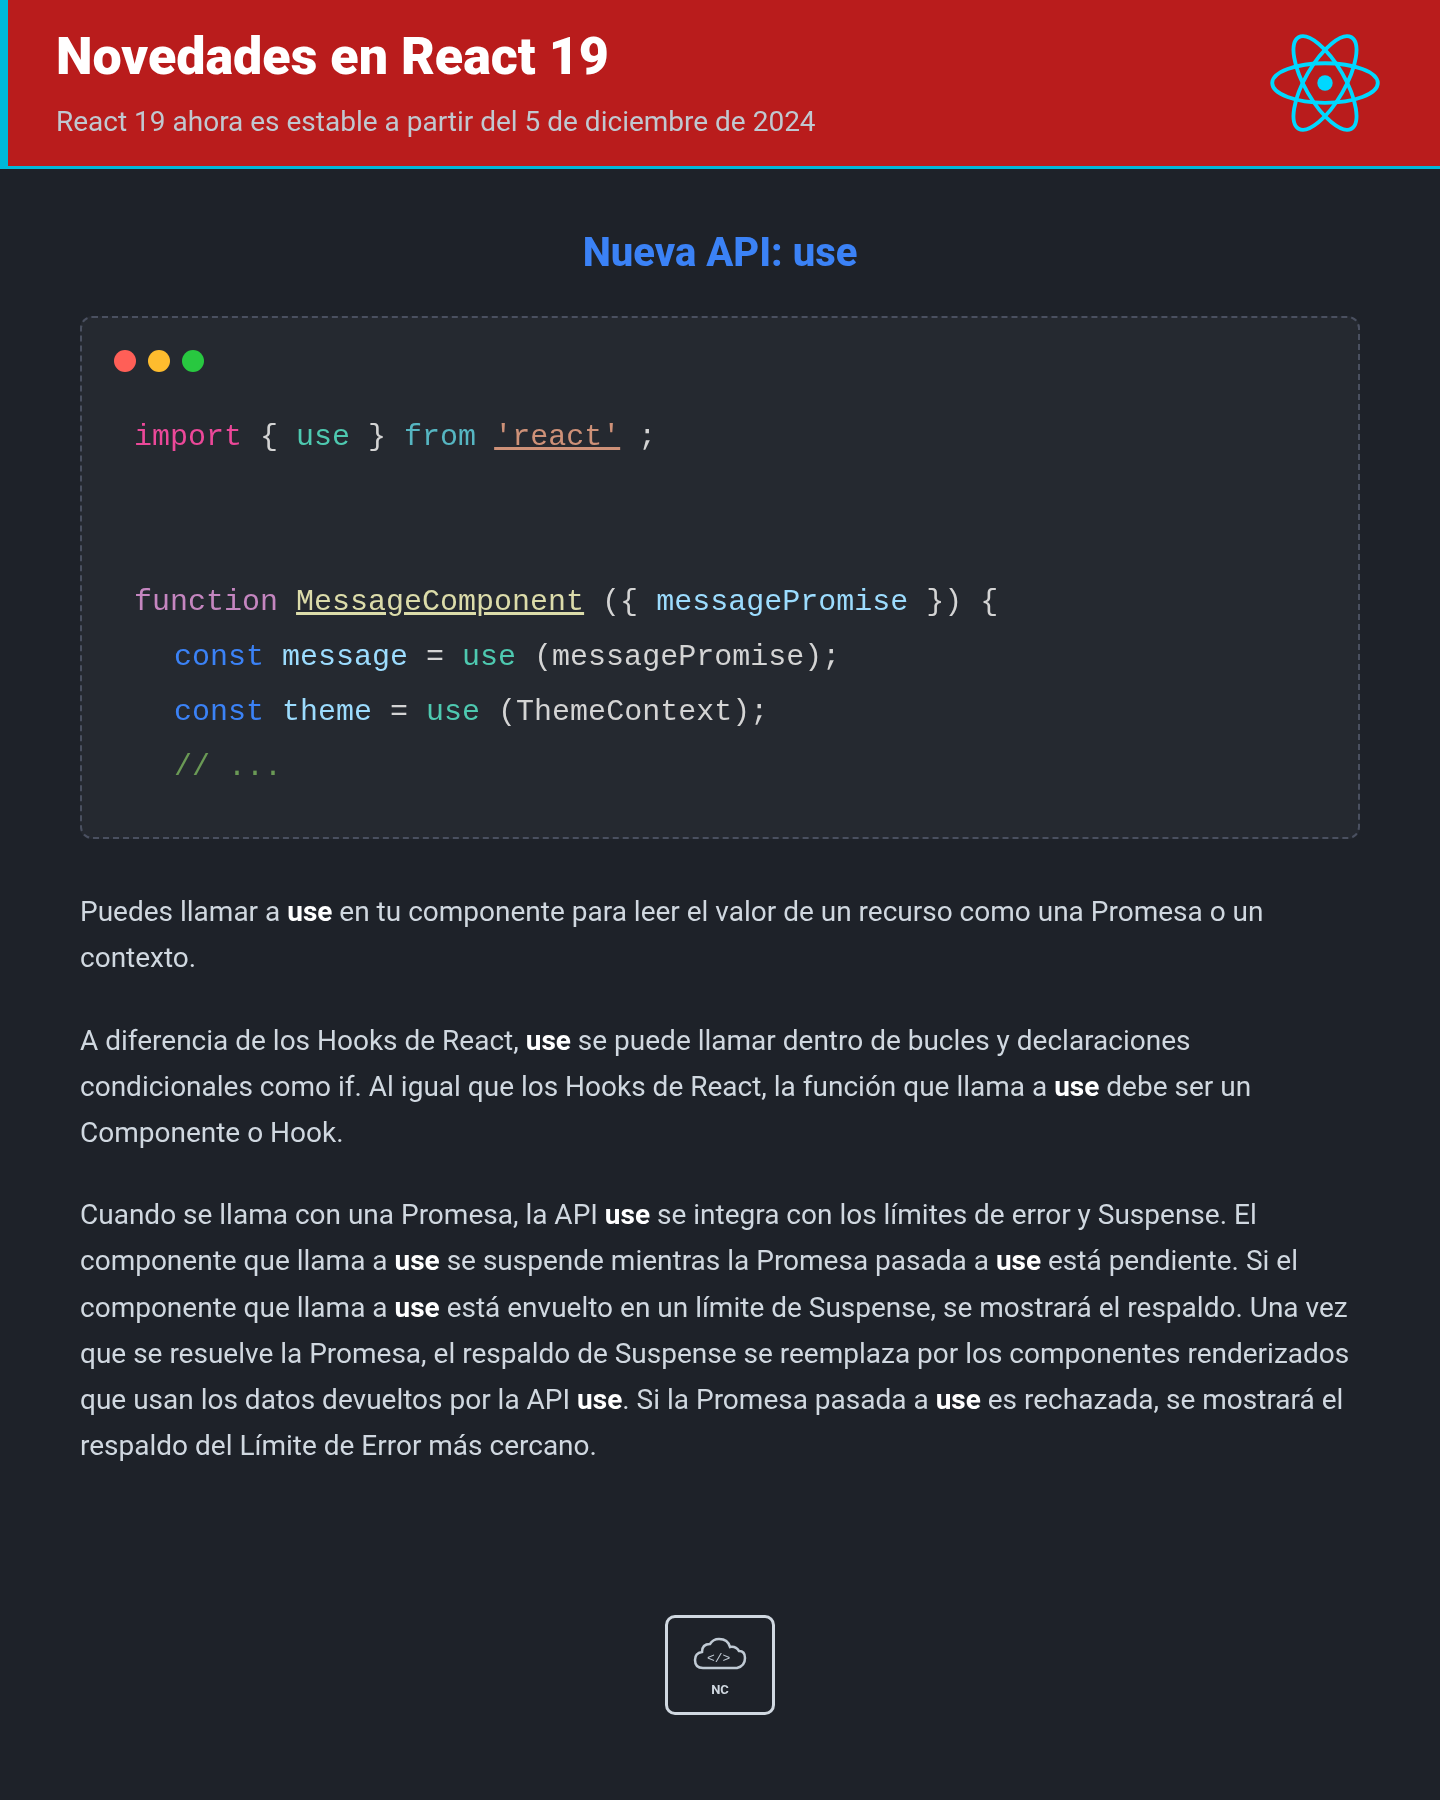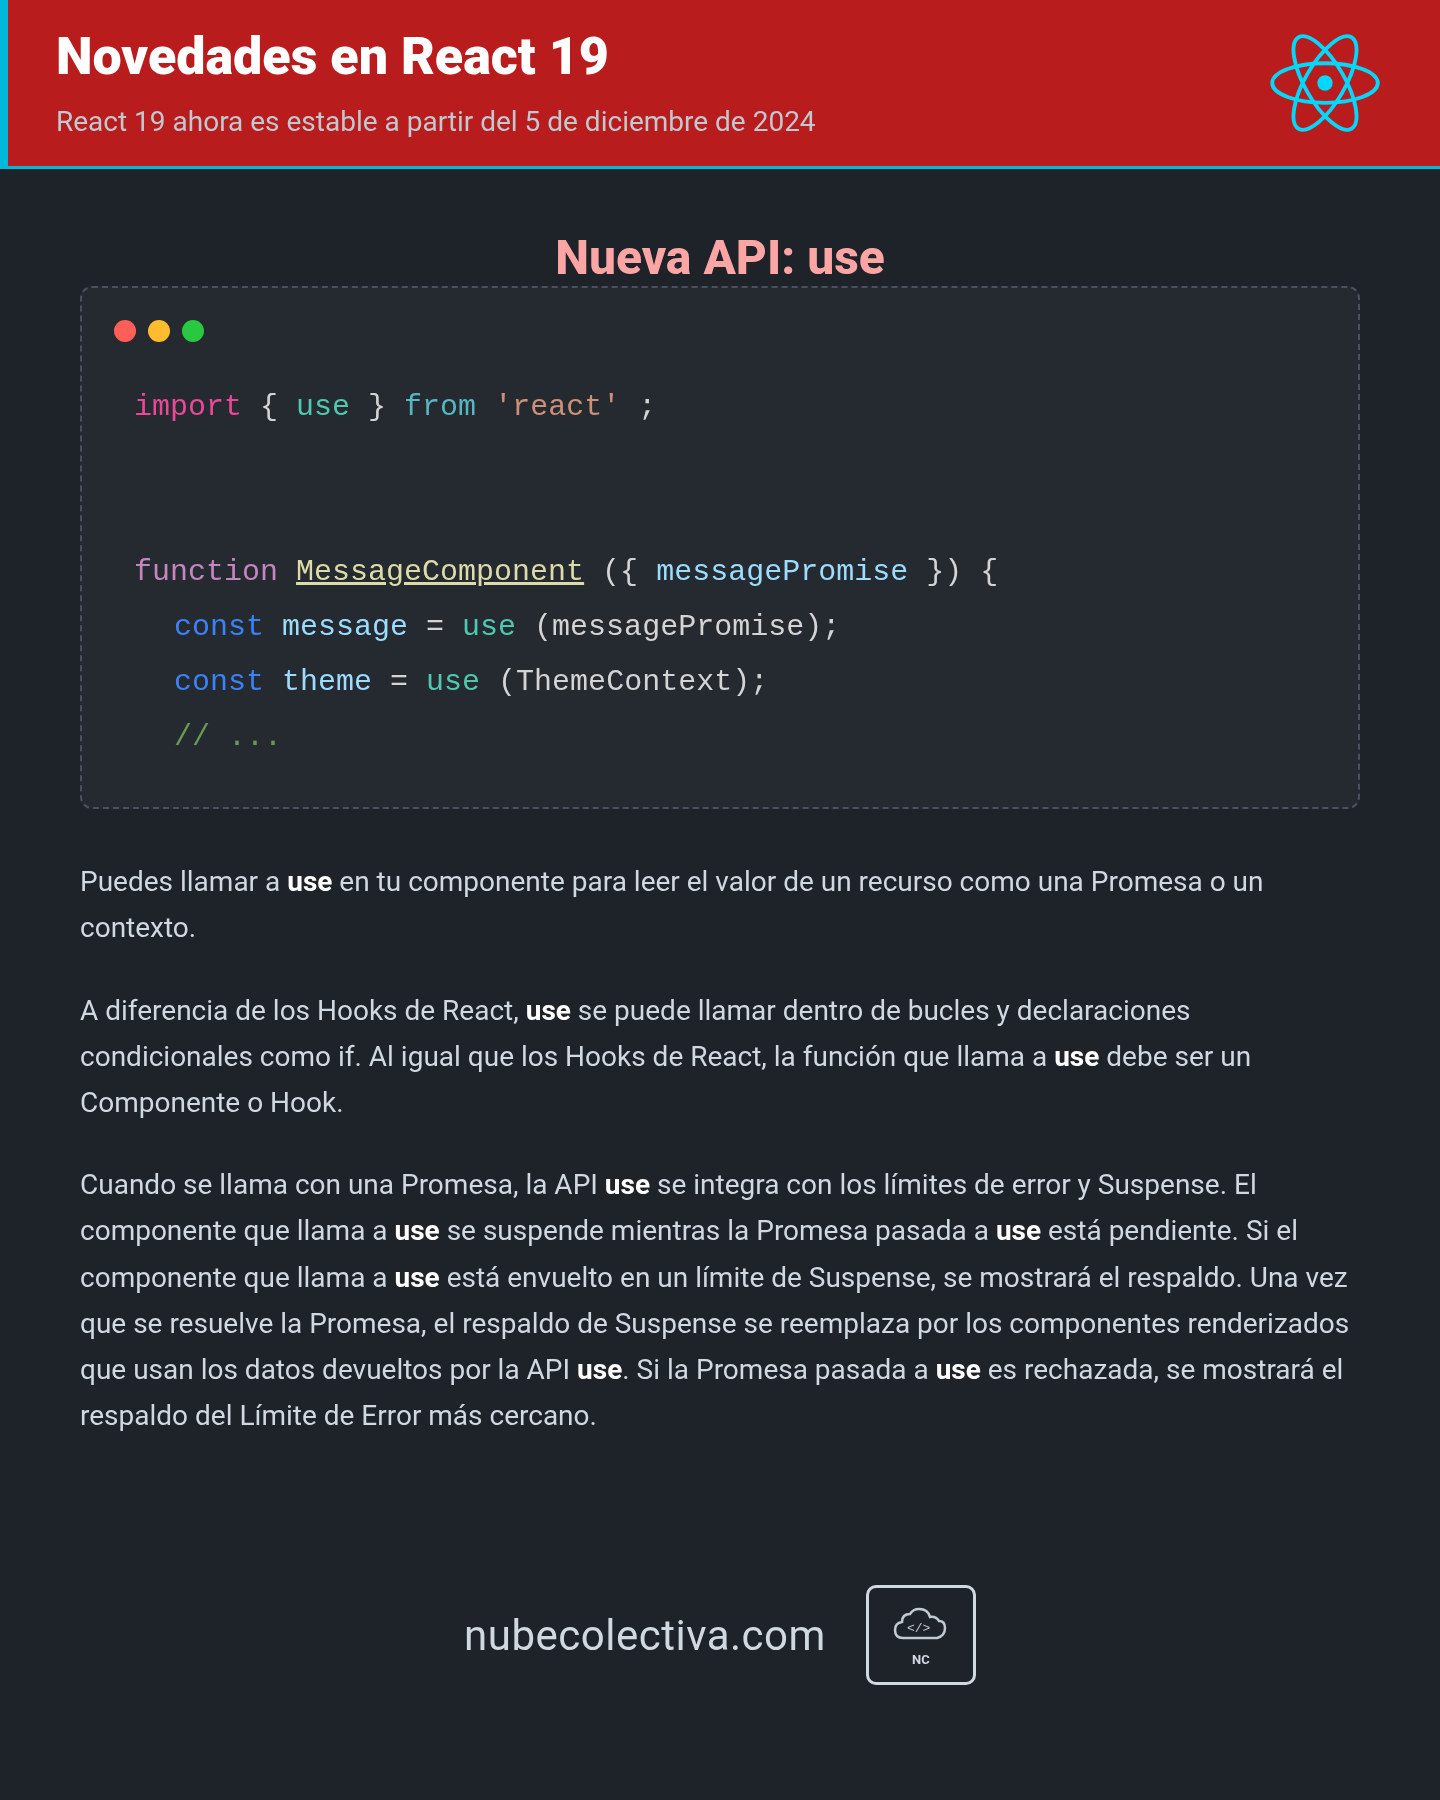--- a/index.html
+++ b/index.html
@@ -47,23 +47,24 @@
       height: 110px;
     }
 
     
     .main-content {
       padding: 60px 80px;
     }
 
     .section-title {
       text-align: center;
-      font-size: 48px;
+      font-size: 40px;
       font-weight: 800;
-      color: #fca5a5;
+      color: #3b82f6;
+      margin-bottom: 40px;
     }
 
     
     .code-block-wrapper {
       border: 2px dashed #4a5060;
       border-radius: 12px;
       padding: 32px;
       background-color: #252930;
       margin-bottom: 50px;
     }
@@ -96,21 +97,21 @@
       padding: 2px 20px;
     }
 
     .code-indent1 { padding-left: 60px; }
 
     
     .kw-import { color: #ec4899; }
     .kw-function { color: #c586c0; font-family: Liberation Mono, monospace; }
     .kw-const { color: #3b82f6; font-family: Liberation Mono, monospace; }
     .kw-from { color: #56b6c2; }
-    .kw-string { color: #ce9178; }
+    .kw-string { color: #ce9178; text-decoration: underline; }
     .kw-plain { color: #d4d4d4; }
     .kw-fn-name { color: #dcdcaa; text-decoration: underline; }
     .kw-param { color: #9cdcfe; }
     .kw-use { color: #4ec9b0; }
     .kw-comment { color: #6a9955; }
 
     
     .text-section {
       margin-bottom: 36px;
     }
@@ -246,21 +247,20 @@
 
   <div class="text-section">
     <p class="body-text">
       Cuando se llama con una Promesa, la API <strong>use</strong> se integra con los límites de error y Suspense. El componente que llama a <strong>use</strong> se suspende mientras la Promesa pasada a <strong>use</strong> está pendiente. Si el componente que llama a <strong>use</strong> está envuelto en un límite de Suspense, se mostrará el respaldo. Una vez que se resuelve la Promesa, el respaldo de Suspense se reemplaza por los componentes renderizados que usan los datos devueltos por la API <strong>use</strong>. Si la Promesa pasada a <strong>use</strong> es rechazada, se mostrará el respaldo del Límite de Error más cercano.
     </p>
   </div>
 
 </main>
 
 <footer class="footer">
-  <span class="footer-domain">nubecolectiva.com</span>
   <div class="nc-logo">
     <svg width="55" height="45" viewBox="0 0 55 45">
 
       <path d="M10 35 Q2 35 2 27 Q2 20 9 19 Q9 11 17 11 Q20 6 26 6 Q35 6 37 14 Q43 13 46 18 Q52 18 52 25 Q52 33 44 35 Z" fill="none" stroke="#c0cad4" stroke-width="2.5"></path>
 
       <text x="14" y="29" font-family="Courier New, monospace" font-size="13" fill="#c0cad4">&lt;/&gt;</text>
     </svg>
     <span class="nc-logo-text">NC</span>
   </div>
 </footer>

